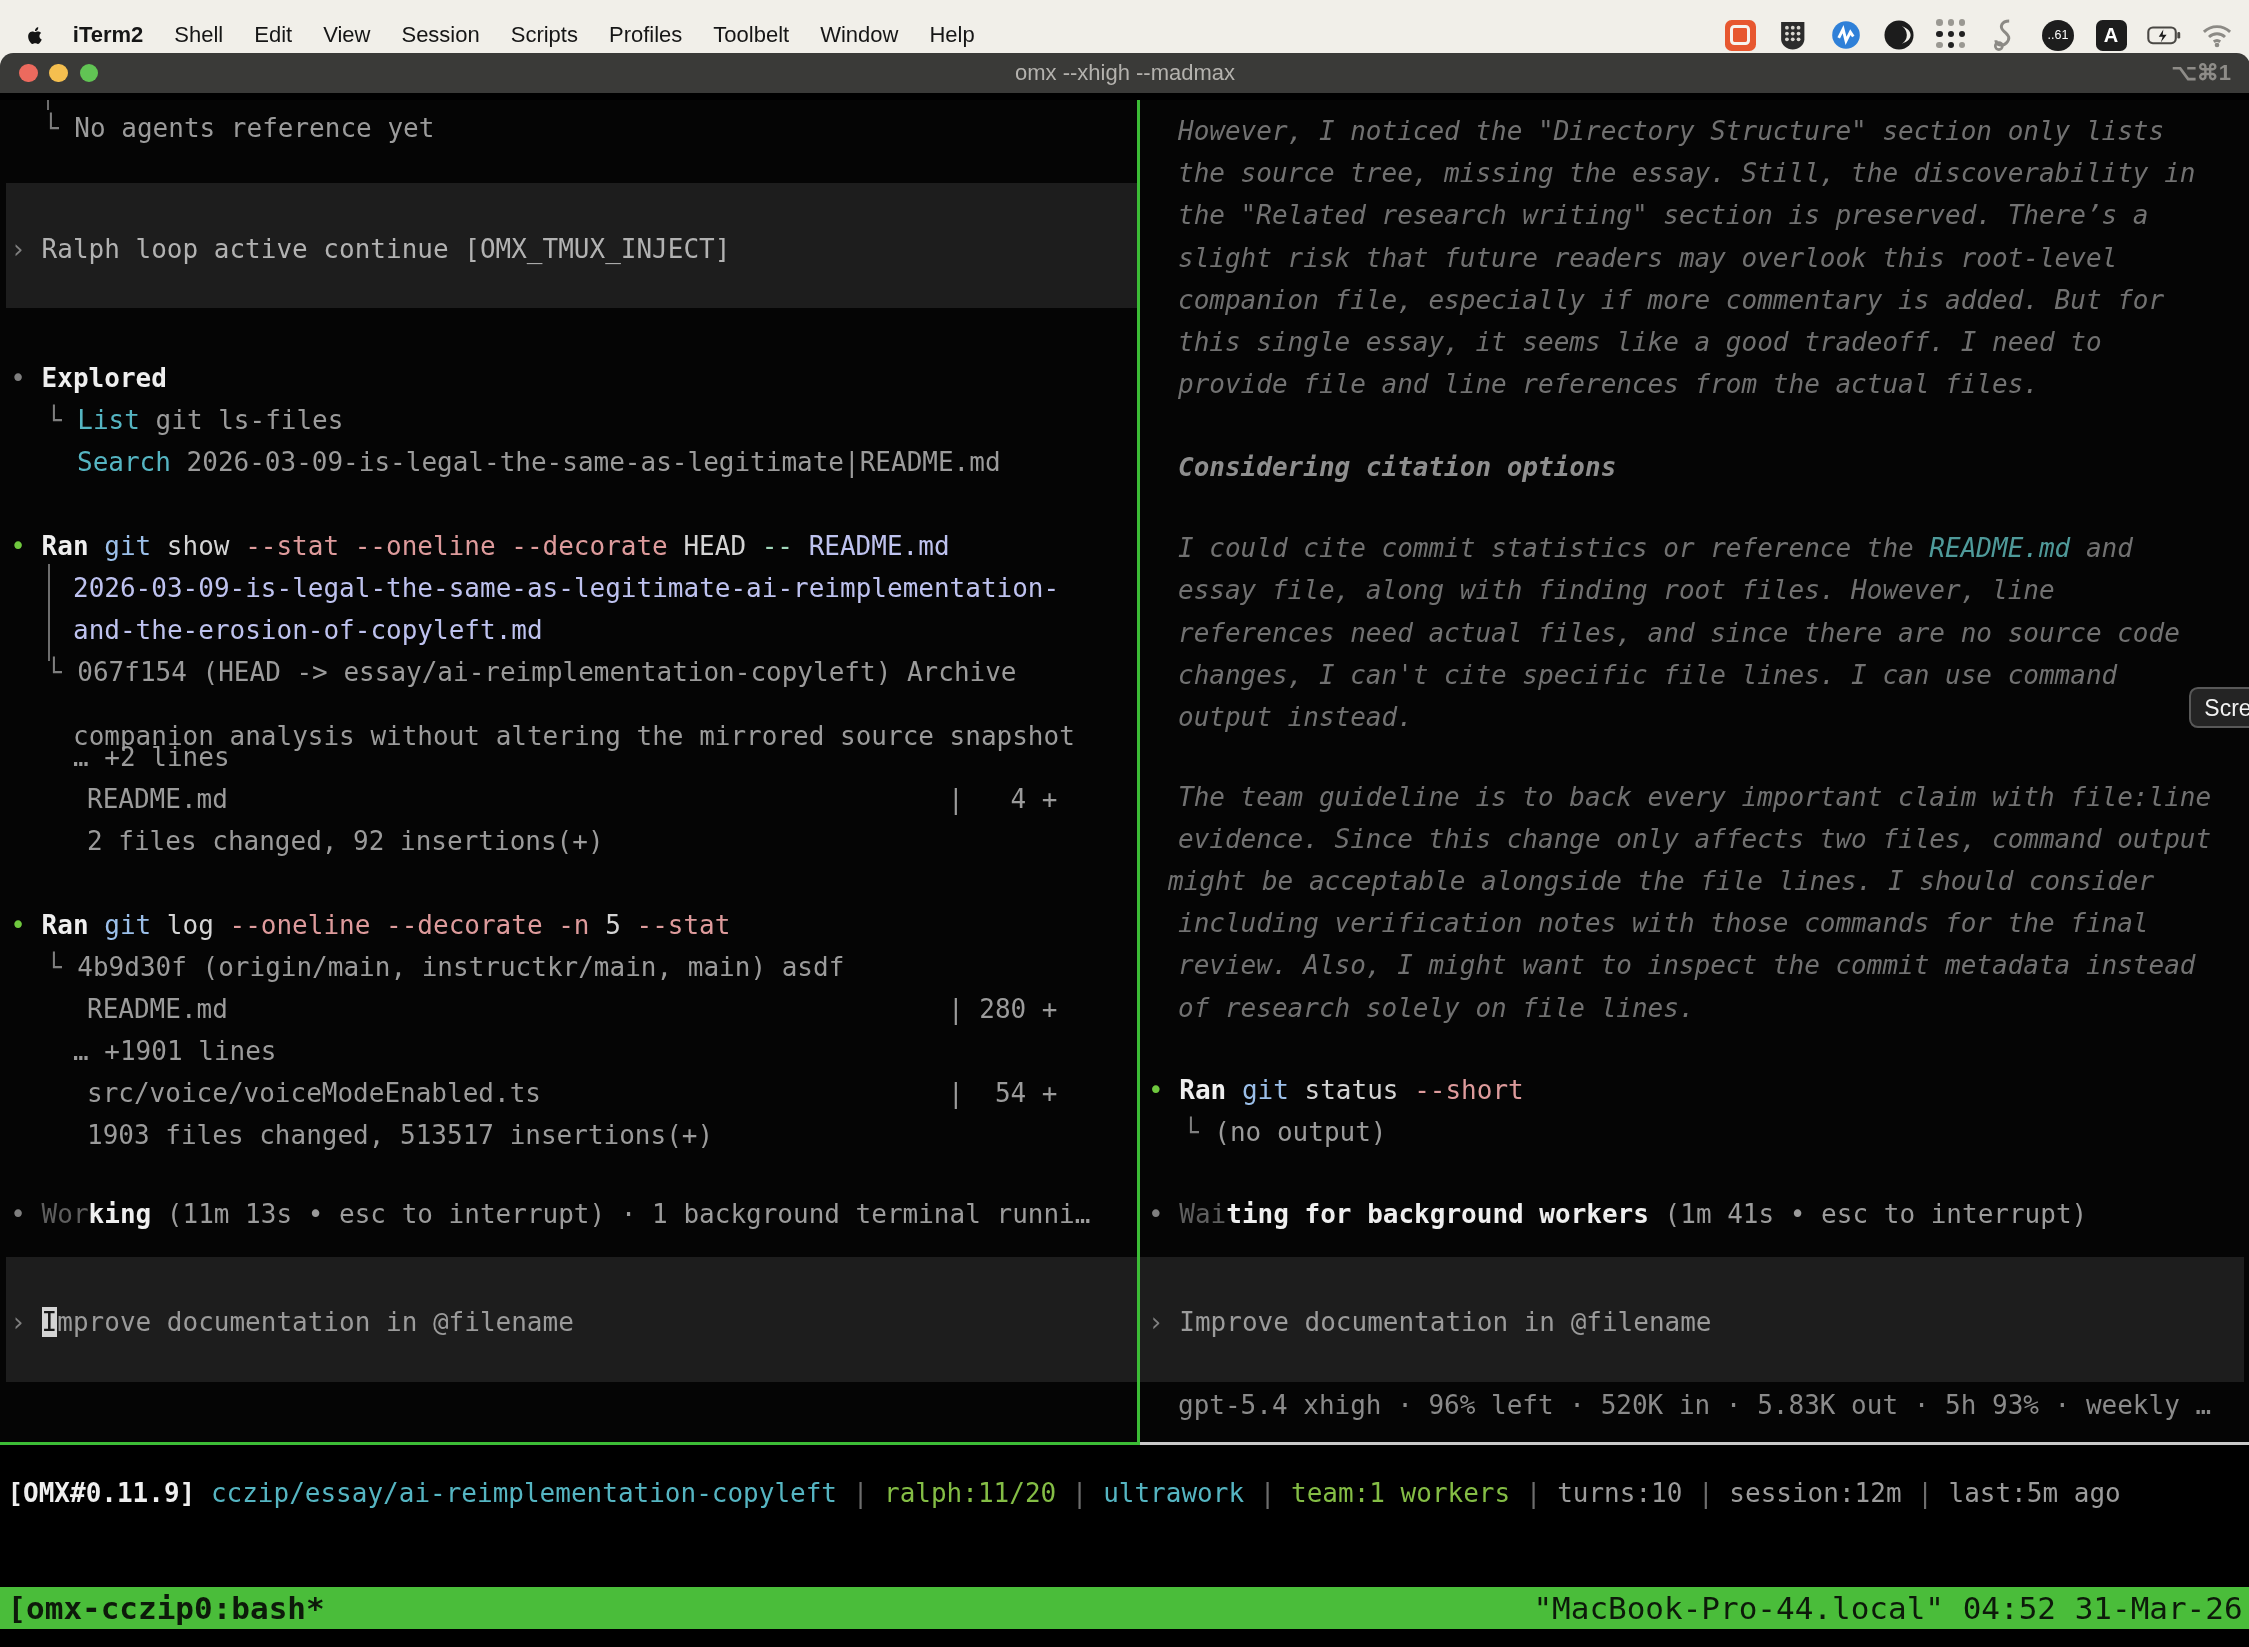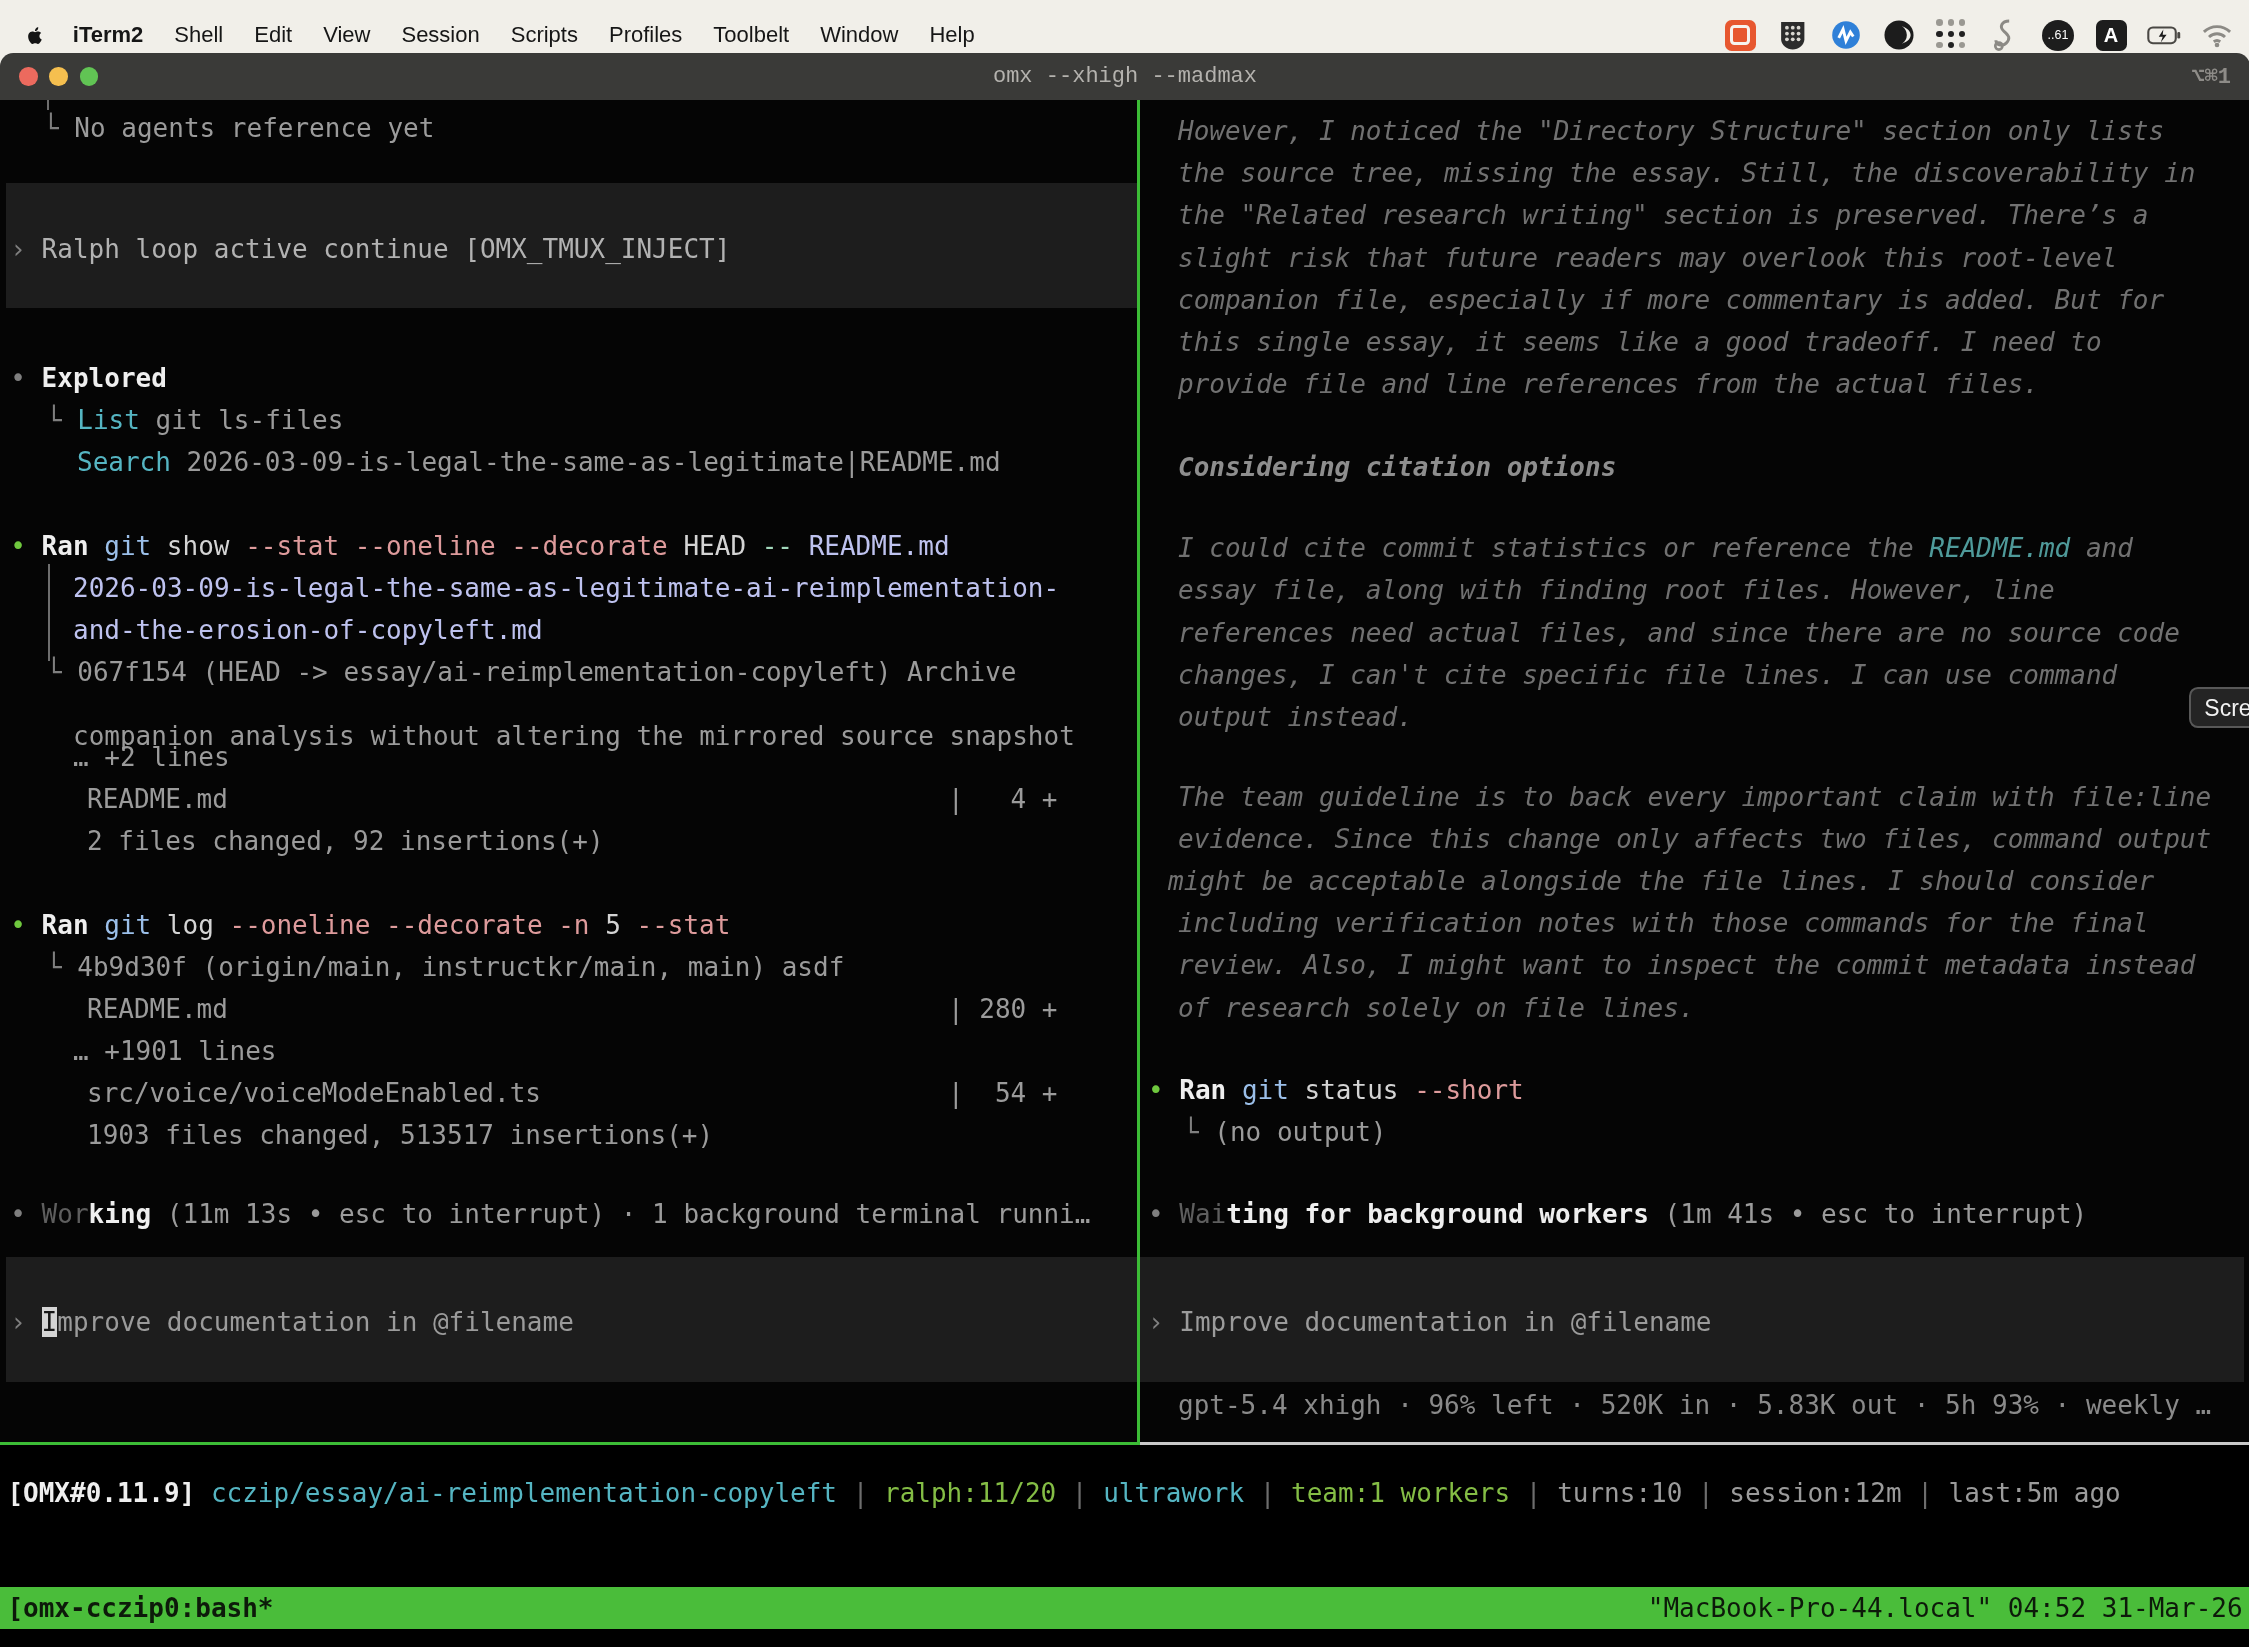--- a/index.html
+++ b/index.html
@@ -18,23 +18,23 @@
   .icn-orange{width:31px;height:31px;border-radius:6.6px;background:#e7572f;display:flex;align-items:center;justify-content:center;}
   .icn-orange .inner{width:14.8px;height:14.8px;border:3.7px solid #f6f3ee;border-radius:4.4px;}
   .icn-badge{width:32px;height:31px;border-radius:50%;background:#1d1d1d;color:#fff;
              font-size:12.5px;display:flex;align-items:center;justify-content:center;font-family:"Liberation Sans",sans-serif;}
   .icn-a{width:31px;height:31px;border-radius:6.6px;background:#1d1d1d;color:#fff;font-weight:bold;
          font-size:20px;display:flex;align-items:center;justify-content:center;font-family:"Liberation Sans",sans-serif;}
   .dots{display:grid;grid-template-columns:repeat(3,8.9px);grid-template-rows:repeat(3,8.9px);gap:2.2px;}
   .dots i{width:6.6px;height:6.6px;border-radius:50%;display:block;}
 
   
-  .titlebar{position:absolute;left:0;top:53px;width:2250px;height:47px;background:#3a3a38;
+  .titlebar{position:absolute;left:0;top:53px;width:2250px;height:40px;background:#3a3a38;
             border-radius:13.3px 13.3px 0 0;display:flex;align-items:center;
-            font-family:Liberation Mono, monospace;}
+            font-family:Liberation Sans, sans-serif;}
   .lights{display:flex;gap:11.8px;margin-left:19px;}
   .light{width:18.5px;height:18.5px;border-radius:50%;}
   .l-red{background:#ec6a5e;}.l-yellow{background:#f5bf4f;}.l-green{background:#61c454;}
   .wtitle{position:absolute;left:0;right:0;text-align:center;color:#b4b2ae;font-size:22px;font-weight:500;}
   .wshort{position:absolute;right:19px;color:#8e8c88;font-size:22px;font-weight:600;}
 
   
   .pane{position:absolute;top:100px;height:1342px;overflow:hidden;background:#050505;}
   .pane.left{left:0;width:1137px;}
   .pane.right{left:1140px;width:1110px;}
@@ -65,21 +65,21 @@
   .sg-sgreen{color:#84bd45;}
   .sg-sep{color:#6d6d6d;}
   .sg-boxtext{color:#b2b2b2;}
   .sg-cursor{background:#d4d4d4;color:#161616;}
   .sg-it{font-style:italic;color:#717171;}
   .sg-itteal{font-style:italic;color:#4f9a9a;}
 
   
   .omx{left:7.4px;top:1472px;width:2244px;}
   .tmuxbar{position:absolute;left:0;top:1587px;width:2250px;height:42px;background:#4abd3a;
-           color:#0d1a0a;font-size:26px;line-height:42px;display:flex;justify-content:space-between;
+           color:#0d1a0a;font-size:31px;line-height:42px;display:flex;justify-content:space-between;
            padding:0 7.4px;box-sizing:border-box;white-space:pre;}
   .tmuxbar .wname{font-weight:bold;}
 
   .tooltip{position:absolute;left:2189px;top:687px;width:96px;height:41px;background:#242424;
            border:2.2px solid #585858;border-radius:8.9px;color:#f2f2f2;
            font-family:"Liberation Sans",sans-serif;font-size:23px;line-height:38px;
            padding-left:13.3px;box-sizing:border-box;}
 </style>
 </head>
 <body>

